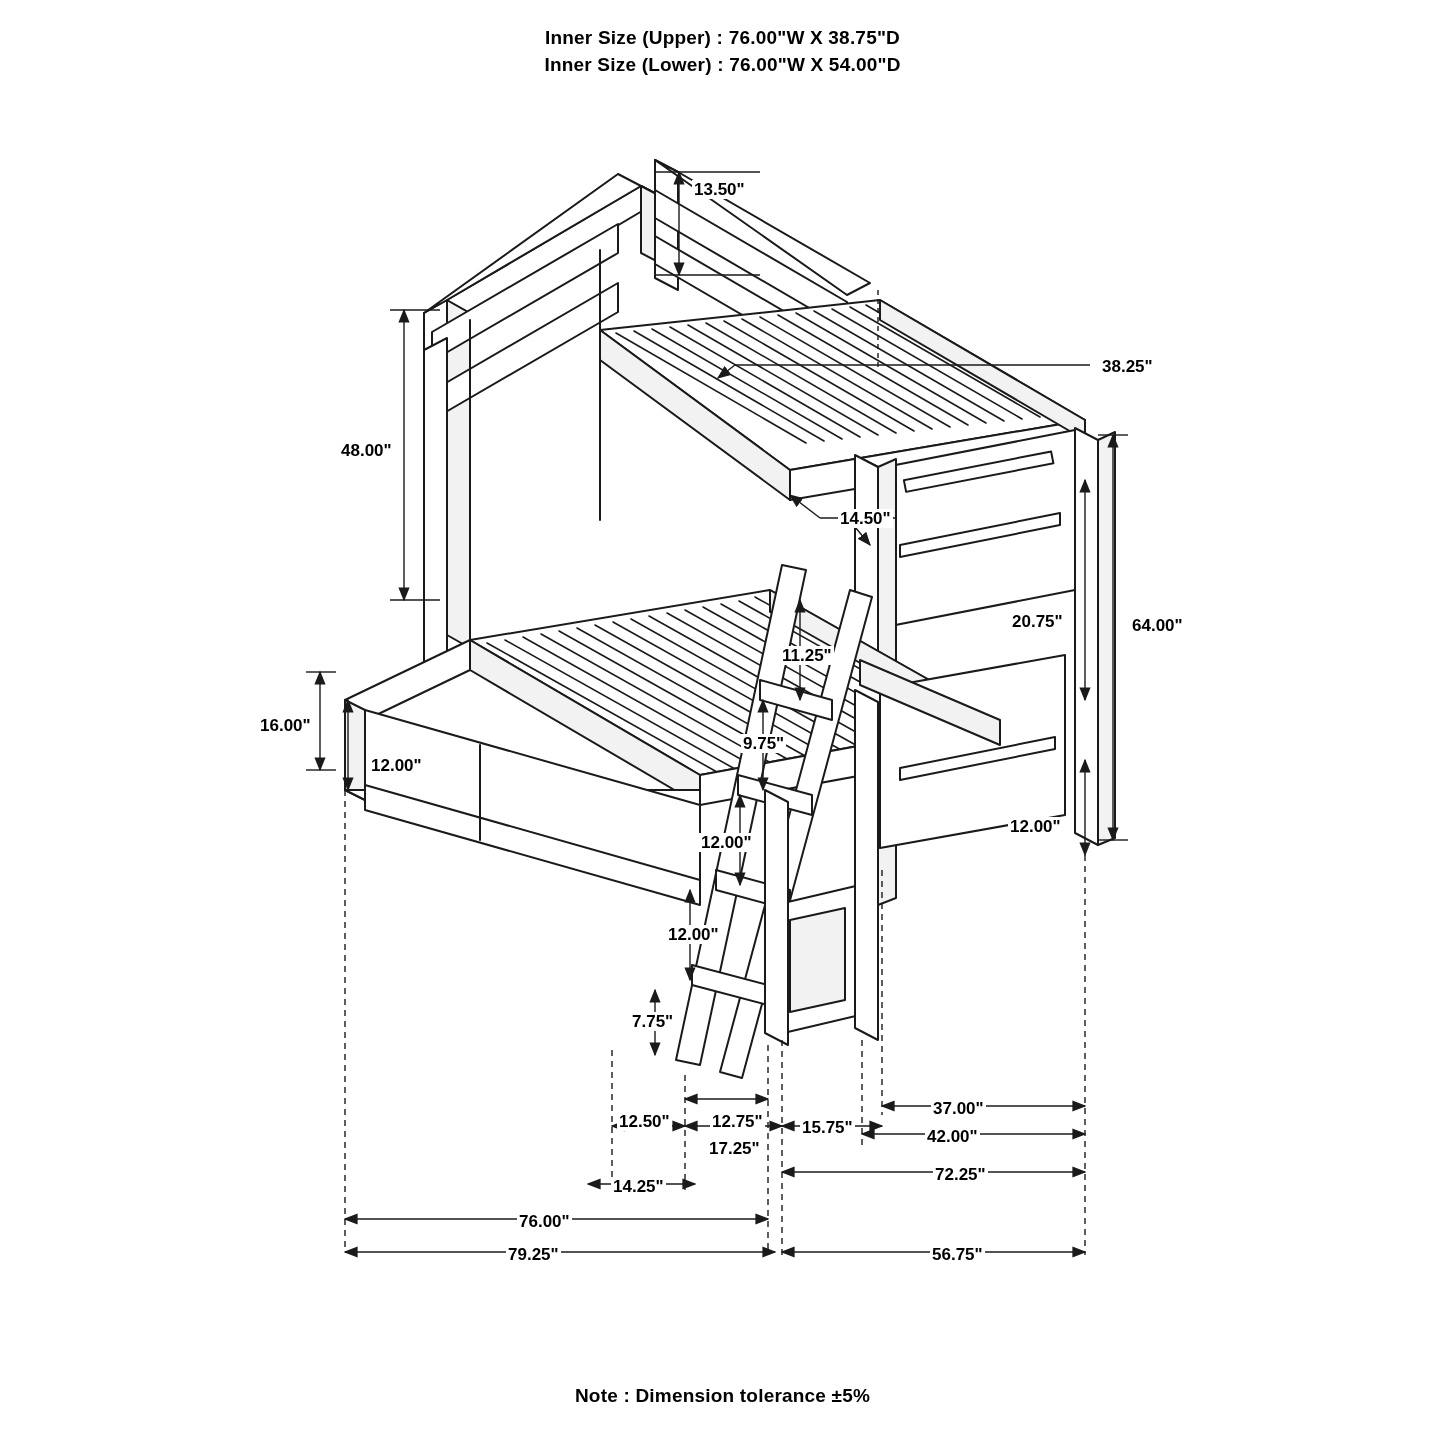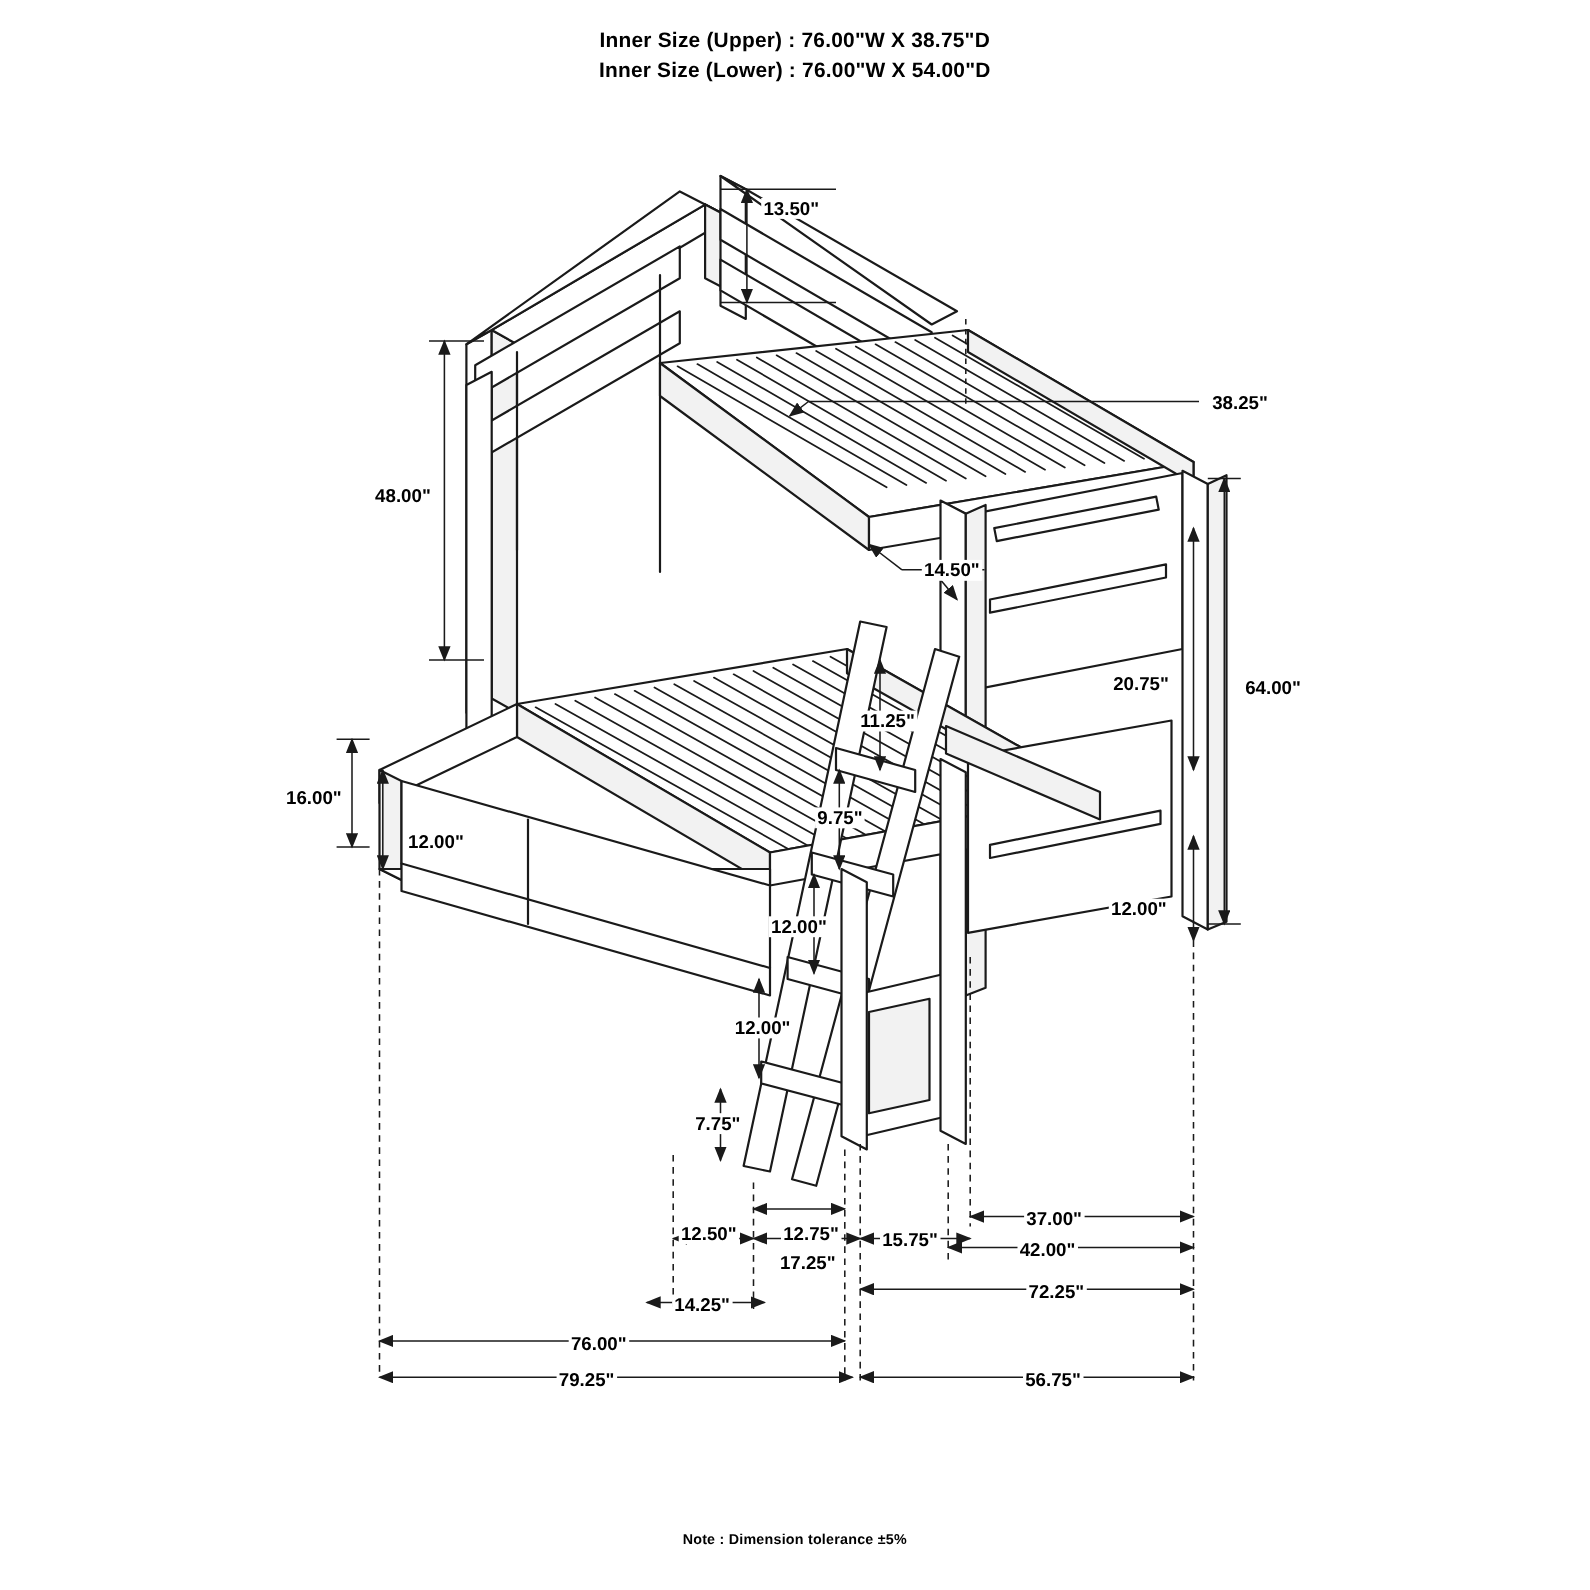--- a/index.html
+++ b/index.html
@@ -31,21 +31,21 @@
     font-weight: bold;
     line-height: 27px;
     letter-spacing: 0.2px;
   }
   .footer {
     position: absolute;
     bottom: 38px;
     left: 0;
     width: 1445px;
     text-align: center;
-    font-size: 13px;
+    font-size: 19px;
     font-weight: bold;
     letter-spacing: 0.2px;
   }
   svg.drawing {
     position: absolute;
     left: 0;
     top: 0;
   }
   .dim-label {
     position: absolute;

